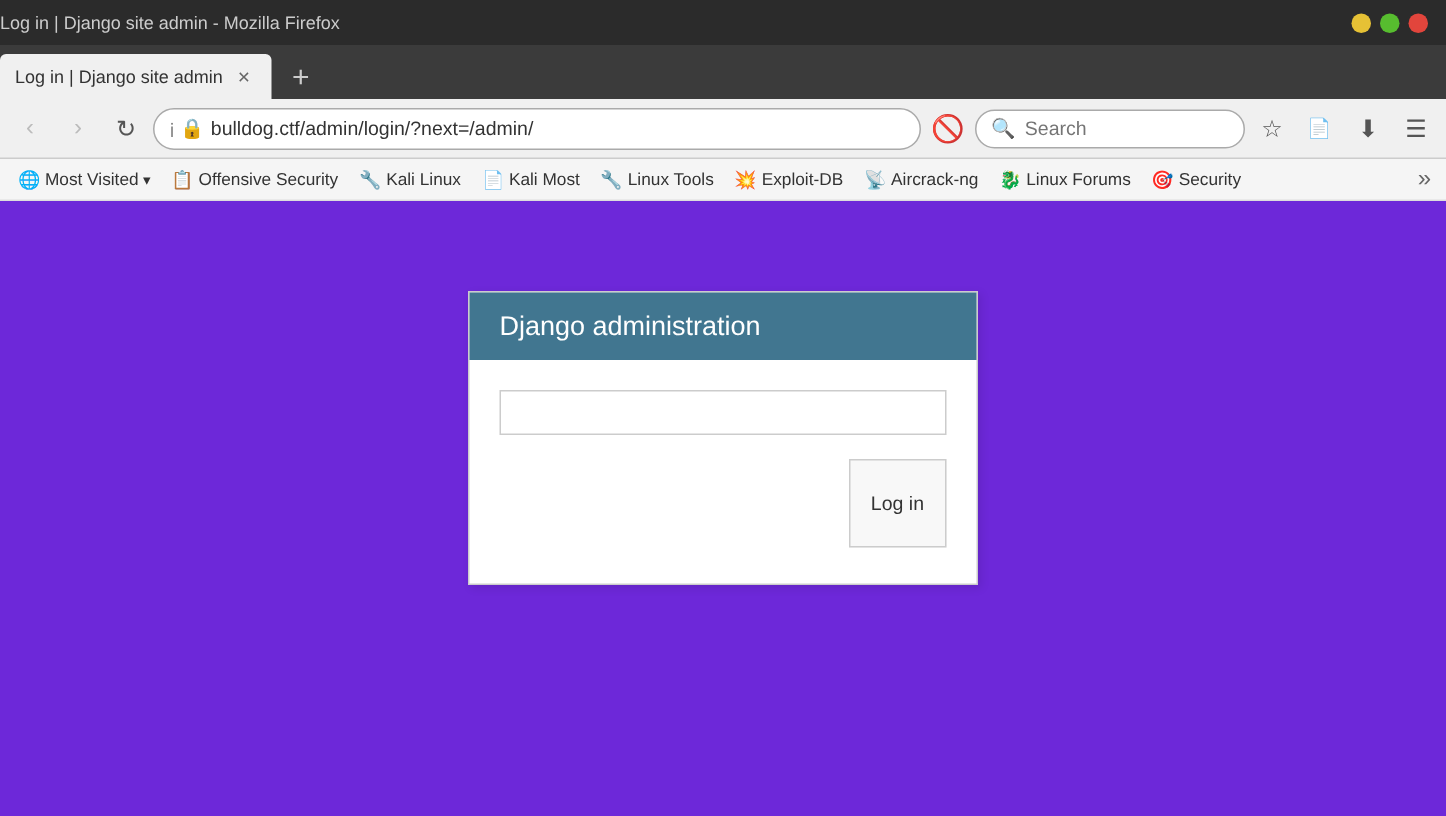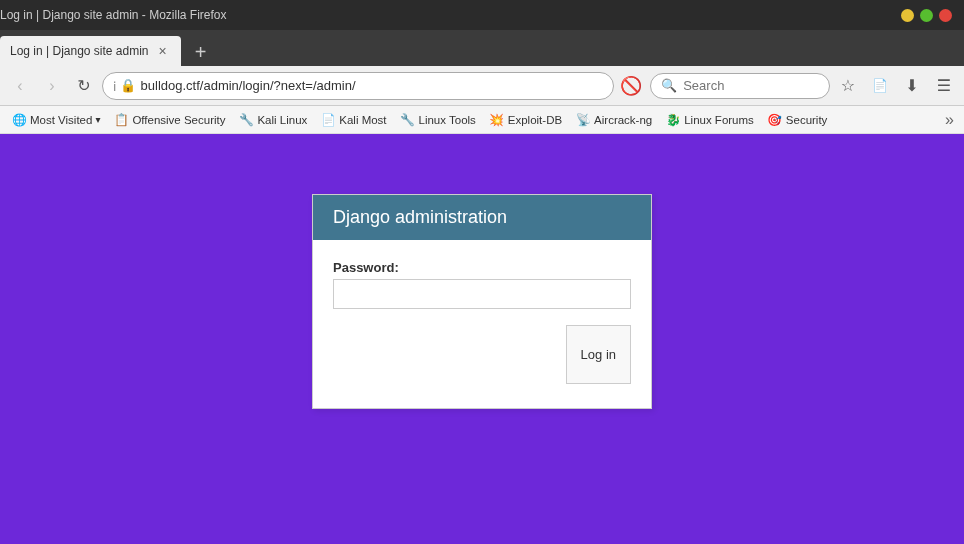--- a/index.html
+++ b/index.html
@@ -341,21 +341,20 @@
   <span class="bookmark-more">»</span>
 </div>
 
 <div class="page-content">
   <div class="login-container">
     <div class="login-header">
       <h1 class="login-header-title">Django administration</h1>
     </div>
     <div class="login-body">
       <div class="form-group">
-        <label class="form-label">Password:</label>
         <input class="form-input" type="password" style="">
       </div>
       <div class="login-submit-row">
         <button class="login-btn">Log in</button>
       </div>
     </div>
   </div>
 </div>
 
 </body></html>

